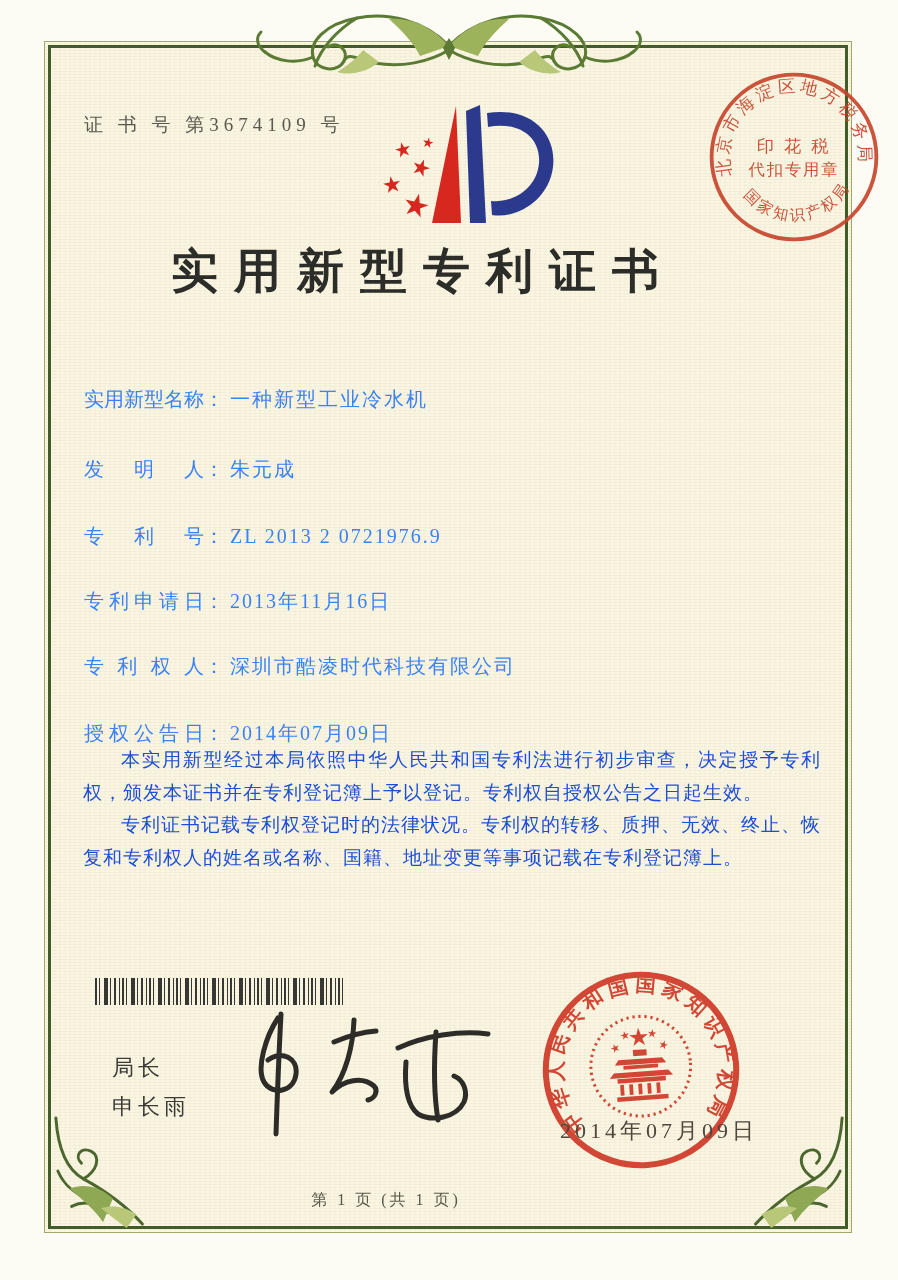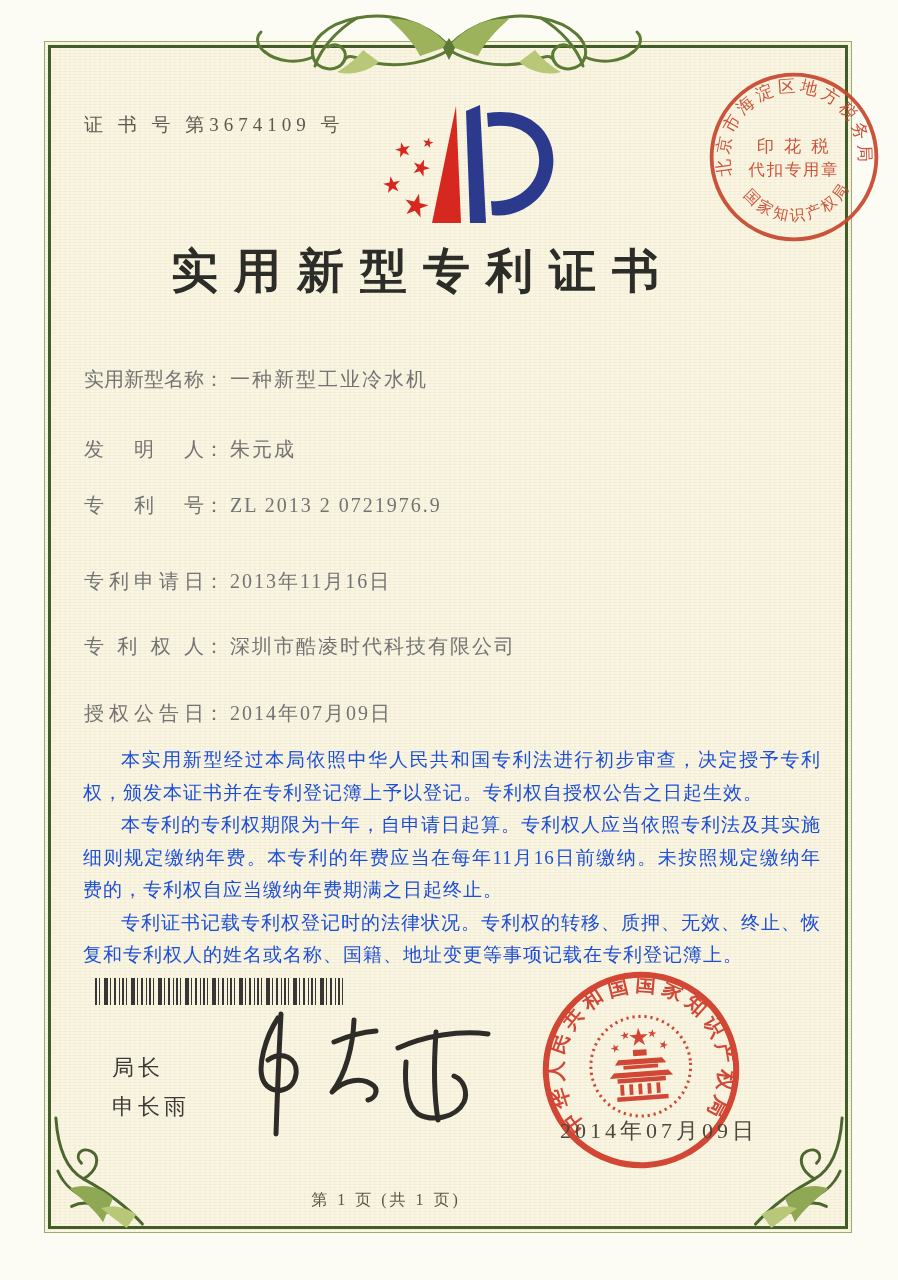--- a/index.html
+++ b/index.html
@@ -12,21 +12,21 @@
                           repeating-linear-gradient(90deg,rgba(205,195,150,0.07) 0 2px,rgba(0,0,0,0) 2px 5px);}
   .frame-outer{position:absolute;left:44px;top:41px;width:806px;height:1190px;border:1px solid #9cab6b;}
   .frame-inner{position:absolute;left:3px;top:3px;right:3px;bottom:3px;border:3px solid #425d27;}
   .ornament{position:absolute;pointer-events:none;}
   
   .cert-no{position:absolute;left:84px;top:112px;font-size:19px;color:#5b584f;letter-spacing:5px;}
   
   .title{position:absolute;left:0;top:240px;width:830px;text-align:center;font-size:47px;font-weight:600;
          color:#2c2c29;letter-spacing:16px;text-indent:16px;}
   
-  .field-row{position:absolute;left:84px;font-size:20px;color:#737373;white-space:nowrap;}
+  .field-row{position:absolute;left:84px;font-size:20px;color:#3b82f6;white-space:nowrap;margin-top:20px;}
   .field-label{display:inline-block;width:120px;text-align:justify;text-align-last:justify;vertical-align:bottom;}
   .field-colon{margin-right:6px;}
   .field-value{letter-spacing:2px;}
   
   .body-text{position:absolute;left:83px;top:744px;width:738px;font-size:19px;line-height:32.5px;
              color:#1d4ed8;text-align:justify;letter-spacing:1px;}
   .body-text p{margin:0;text-indent:2em;}
   
   .barcode{position:absolute;left:95px;top:978px;width:252px;height:27px;opacity:.88;
     background:repeating-linear-gradient(90deg,
@@ -129,36 +129,35 @@
   </svg>
 
   <div class="title">实用新型专利证书</div>
 
   <div class="field-row" style="top:366px;">
     <span class="field-label">实用新型名称</span><span class="field-colon">：</span><span class="field-value">一种新型工业冷水机</span>
   </div>
   <div class="field-row" style="top:436px;">
     <span class="field-label">发明人</span><span class="field-colon">：</span><span class="field-value">朱元成</span>
   </div>
-  <div class="field-row" style="top:492px;font-family:Liberation Serif, serif;">
+  <div class="field-row" style="top:503px;font-family:Liberation Serif, serif;">
     <span class="field-label">专利号</span><span class="field-colon">：</span><span class="field-value">ZL 2013 2 0721976.9</span>
   </div>
   <div class="field-row" style="top:568px;">
     <span class="field-label">专利申请日</span><span class="field-colon">：</span><span class="field-value">2013年11月16日</span>
   </div>
   <div class="field-row" style="top:633px;">
     <span class="field-label">专利权人</span><span class="field-colon">：</span><span class="field-value">深圳市酷凌时代科技有限公司</span>
   </div>
   <div class="field-row" style="top:700px;">
     <span class="field-label">授权公告日</span><span class="field-colon">：</span><span class="field-value">2014年07月09日</span>
   </div>
 
   <div class="body-text">
     <p>本实用新型经过本局依照中华人民共和国专利法进行初步审查，决定授予专利权，颁发本证书并在专利登记簿上予以登记。专利权自授权公告之日起生效。</p>
-    <p>本专利的专利权期限为十年，自申请日起算。专利权人应当依照专利法及其实施细则规定缴纳年费。本专利的年费应当在每年11月16日前缴纳。未按照规定缴纳年费的，专利权自应当缴纳年费期满之日起终止。</p>
     <p>专利证书记载专利权登记时的法律状况。专利权的转移、质押、无效、终止、恢复和专利权人的姓名或名称、国籍、地址变更等事项记载在专利登记簿上。</p>
   </div>
 
   <div class="barcode"></div>
 
   <div class="signer-title">局长</div>
   <div class="signer-name">申长雨</div>
 
   <svg class="signature-svg" width="280" height="132" viewBox="0 0 280 132">
     <g stroke="#2e2c28" stroke-width="5" fill="none" stroke-linecap="round" stroke-linejoin="round">

